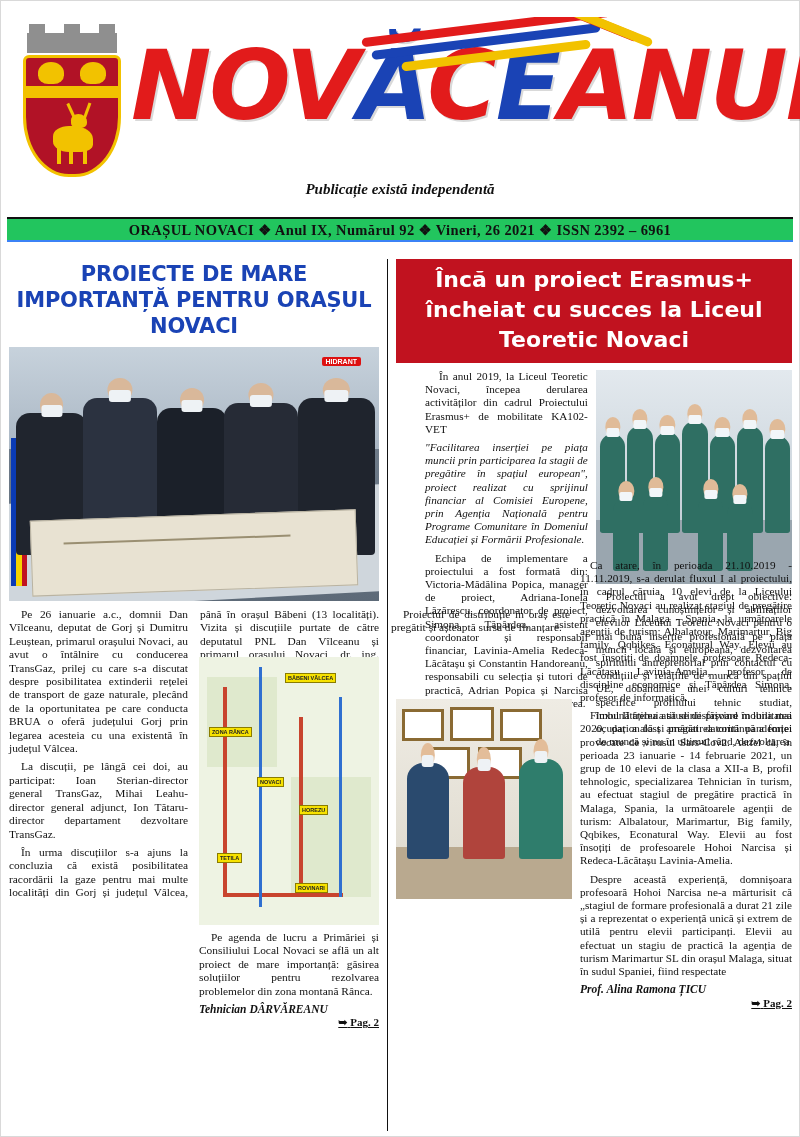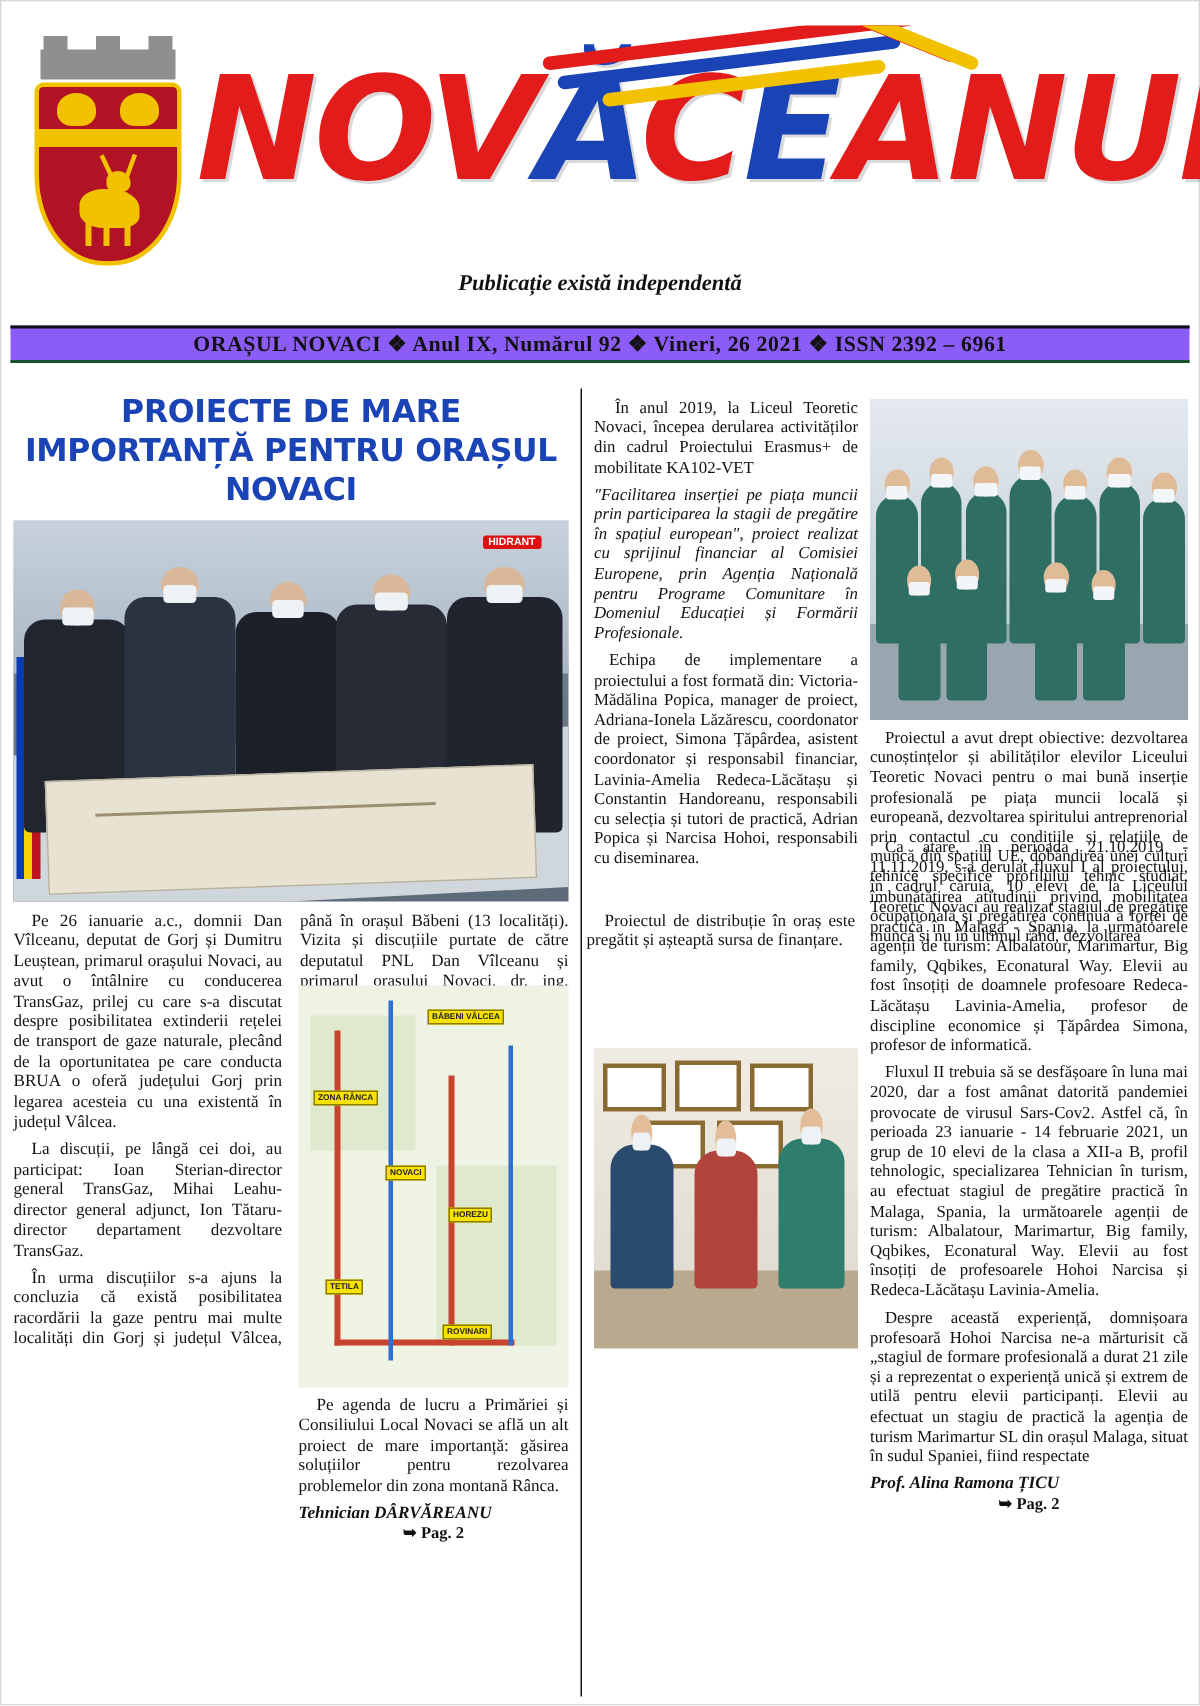--- a/index.html
+++ b/index.html
@@ -128,23 +128,23 @@
     font-family:"Liberation Serif", serif;
     font-style: italic;
     font-weight: bold;
     font-size: 15px;
     color:#111;
   }
 
   .yellowbar {
     margin: 4px 6px 0 6px;
     height: 25px;
-    background: #8b5cf6;
+    background: #22c55e;
     border-top: 2px solid #111;
-    border-bottom: 2px solid #14532d;
+    border-bottom: 2px solid #3b82f6;
     text-align:center;
     font-family:"Liberation Serif", serif;
     font-weight: bold;
     font-size: 14.5px;
     line-height: 22px;
     letter-spacing: .4px;
   }
 
   
   .content {
@@ -195,23 +195,24 @@
   }
   .cols2 p { margin: 0 0 5px 0; text-indent: 12px; }
   .sig {
     text-align: left;
     font-weight: bold;
     font-style: italic;
     font-size: 11.5px;
     margin-top: 3px;
   }
   .pagref {
-    text-align:center;
+    text-align:right;
     font-weight:bold;
     font-size:11px;
+    text-decoration:underline;
   }
 
   
   .red-head {
     background:#c1121f;
     color:#fff;
     font-family:"DejaVu Sans", sans-serif;
     font-weight:bold;
     font-size:22px;
     line-height:30px;
@@ -379,22 +380,23 @@
           <span>Pag. 2</span>
         </div>
       </div>
 
     </div>
 
     <div class="vrule"></div>
 
     <div class="col-right">
 
-
-      <div class="r-grid" style="margin-top:7px;">
+      <div class="red-head">Încă un proiect Erasmus+ încheiat cu succes la Liceul Teoretic Novaci</div>
+
+      <div class="r-grid" style="margin-top:7px;margin-left:29px;">
         <div class="r-text" style="width:176px;">
           <p style="text-indent:14px;">În anul 2019, la Liceul Teoretic Novaci, începea derularea activităților din cadrul Proiectului Erasmus+ de mobilitate KA102-VET</p>
           <p class="it">"Facilitarea inserției pe piața muncii prin participarea la stagii de pregătire în spațiul european", proiect realizat cu sprijinul financiar al Comisiei Europene, prin Agenția Națională pentru Programe Comunitare în Domeniul Educației și Formării Profesionale.</p>
           <p>Echipa de implementare a proiectului a fost formată din: Victoria-Mădălina Popica, manager de proiect, Adriana-Ionela Lăzărescu, coordonator de proiect, Simona Țăpârdea, asistent coordonator și responsabil financiar, Lavinia-Amelia Redeca-Lăcătașu și Constantin Handoreanu, responsabili cu selecția și tutori de practică, Adrian Popica și Narcisa Hohoi, responsabili cu diseminarea.</p>
         </div>
         <div style="width:212px;">
           <div class="photo ph-group" style="height:214px;">
             <div class="wall2"></div>
             <div class="floor"></div>
             <div class="g" style="left:2%;width:13%;height:46%;">

